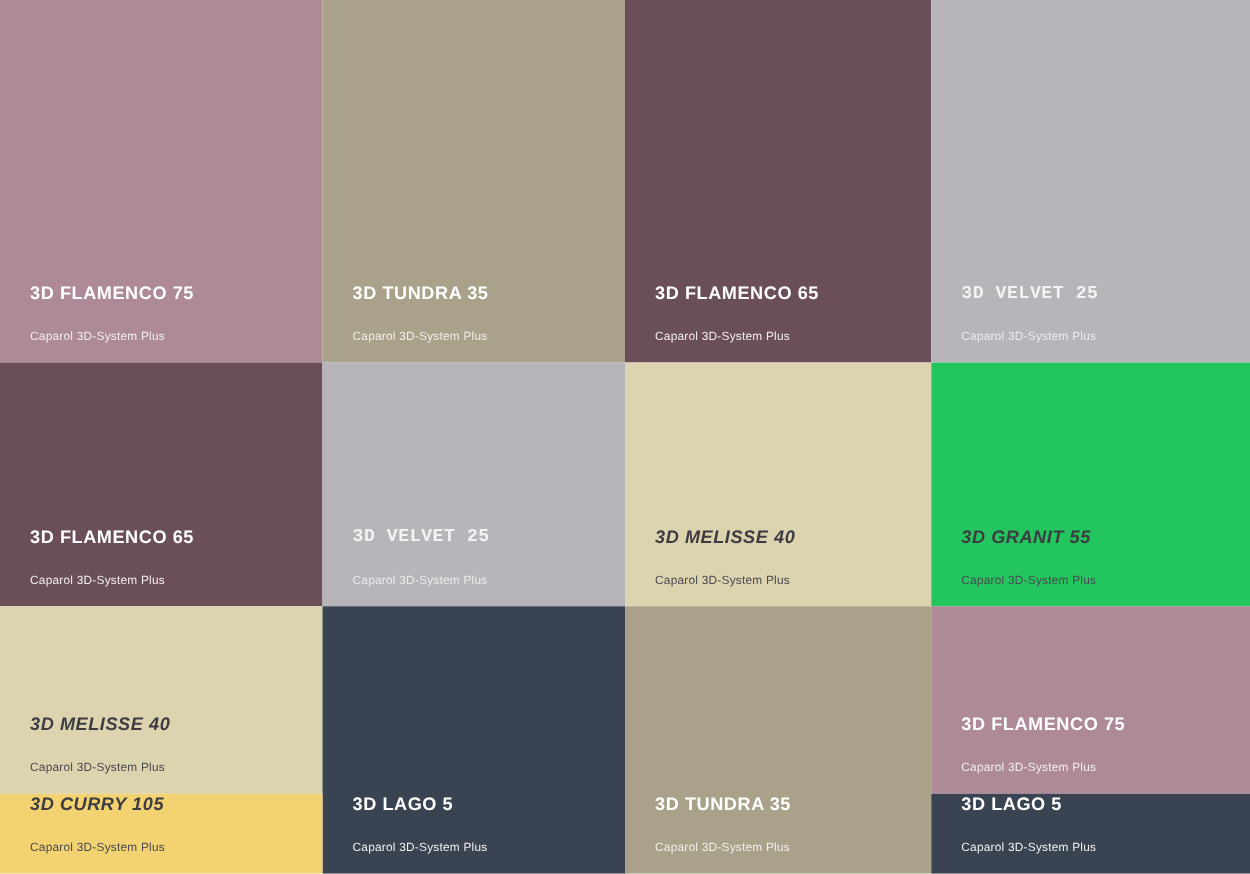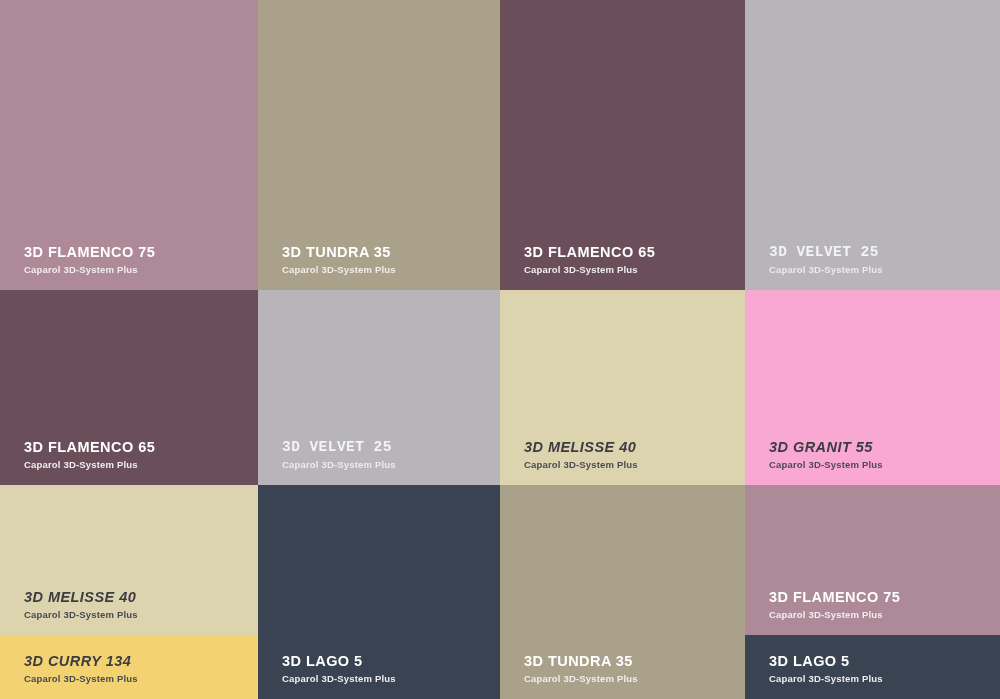--- a/index.html
+++ b/index.html
@@ -28,24 +28,24 @@
   }
   .swatch-name {
     font-size:14.5px;
     font-weight:bold;
     letter-spacing:0.45px;
     line-height:1.25;
     white-space:nowrap;
   }
   .swatch-system {
     font-size:9.5px;
-    font-weight:bold;
+    font-weight:normal;
     letter-spacing:0.18px;
     line-height:1.3;
-    margin-top:3px;
+    margin-top:20px;
     white-space:nowrap;
   }
   
   .text-light .swatch-name   { color:#ffffff; }
   .text-light .swatch-system { color:#f0eeee; }
   .text-dim   .swatch-name   { color:#f4f3f4;font-family:Liberation Mono, monospace; }
   .text-dim   .swatch-system { color:#eceaec; }
   .text-dark  .swatch-name   { color:#3c3c42;font-style:italic; }
   .text-dark  .swatch-system { color:#4a4a52; }
 </style>
@@ -88,21 +88,21 @@
         <div class="swatch-name">3D VELVET 25</div>
         <div class="swatch-system">Caparol 3D-System Plus</div>
       </div>
     </div>
     <div class="swatch text-dark" style="left: 500px; top: 290px; width: 245px; height: 195px; background: rgb(220, 211, 175);">
       <div class="swatch-caption">
         <div class="swatch-name">3D MELISSE 40</div>
         <div class="swatch-system">Caparol 3D-System Plus</div>
       </div>
     </div>
-    <div class="swatch text-dark" style="left: 745px; top: 290px; width: 255px; height: 195px; background: #f9a8d4;">
+    <div class="swatch text-dark" style="left: 745px; top: 290px; width: 255px; height: 195px; background: #22c55e;">
       <div class="swatch-caption">
         <div class="swatch-name">3D GRANIT 55</div>
         <div class="swatch-system">Caparol 3D-System Plus</div>
       </div>
     </div>
     <div class="swatch text-dark" style="left: 0px; top: 485px; width: 258px; height: 150px; background: rgb(220, 211, 175);">
       <div class="swatch-caption">
         <div class="swatch-name">3D MELISSE 40</div>
         <div class="swatch-system">Caparol 3D-System Plus</div>
       </div>
@@ -120,21 +120,21 @@
       </div>
     </div>
     <div class="swatch text-light" style="left: 745px; top: 485px; width: 255px; height: 150px; background: rgb(174, 138, 152);">
       <div class="swatch-caption">
         <div class="swatch-name">3D FLAMENCO 75</div>
         <div class="swatch-system">Caparol 3D-System Plus</div>
       </div>
     </div>
     <div class="swatch text-dark" style="left: 0px; top: 635px; width: 258px; height: 64px; background: rgb(243, 210, 113);">
       <div class="swatch-caption">
-        <div class="swatch-name">3D CURRY 134</div>
+        <div class="swatch-name">3D CURRY 105</div>
         <div class="swatch-system">Caparol 3D-System Plus</div>
       </div>
     </div>
     <div class="swatch text-light" style="left: 745px; top: 635px; width: 255px; height: 64px; background: rgb(58, 67, 82);">
       <div class="swatch-caption">
         <div class="swatch-name">3D LAGO 5</div>
         <div class="swatch-system">Caparol 3D-System Plus</div>
       </div>
     </div>
   </div>

